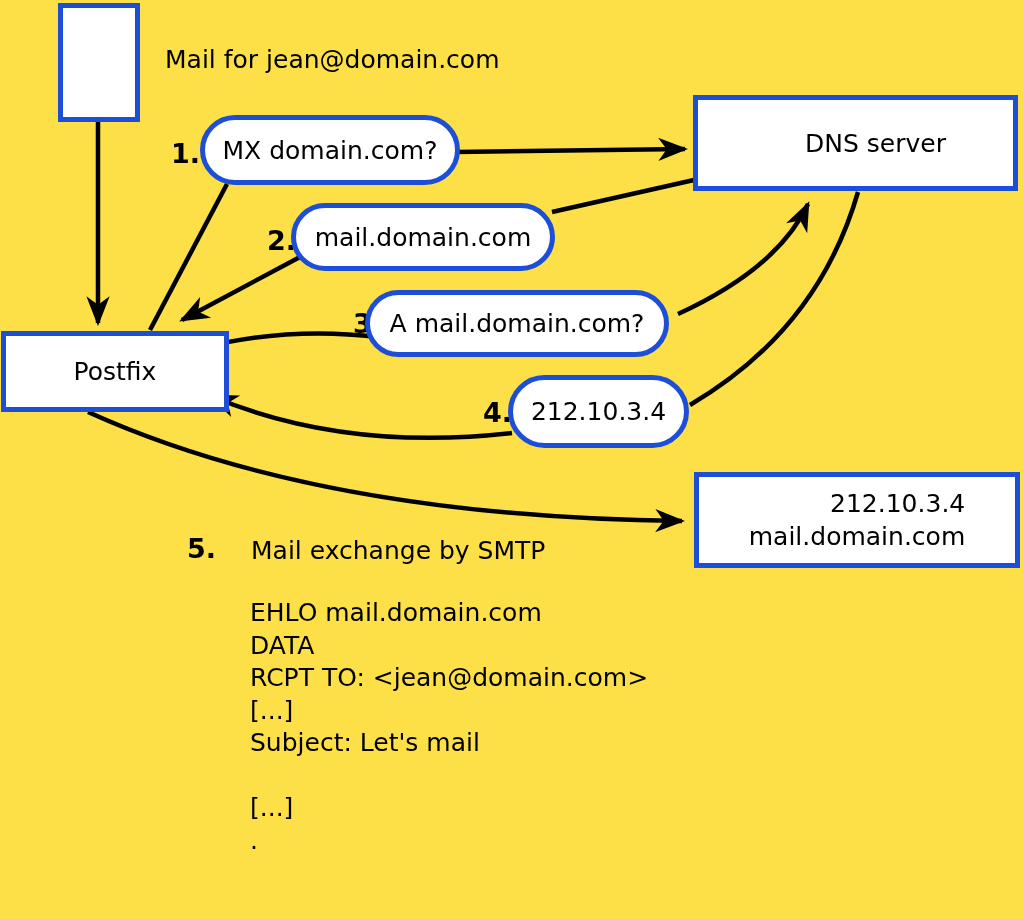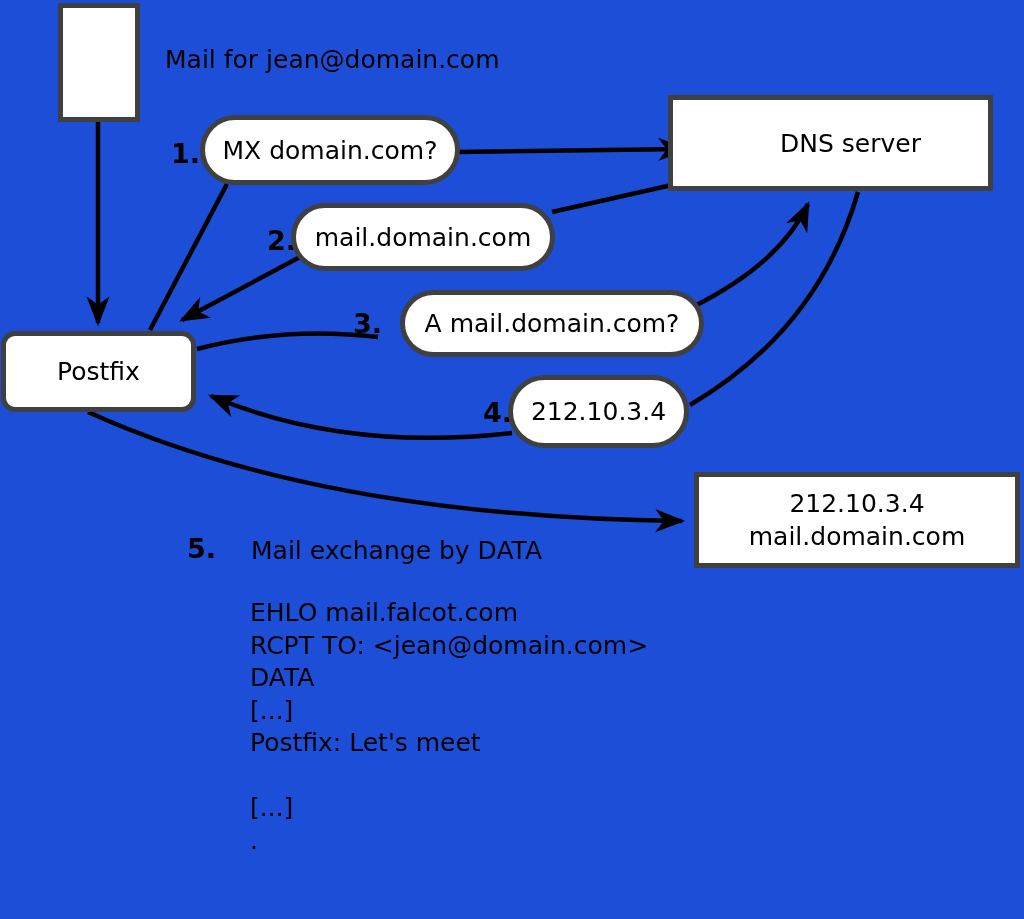--- a/index.html
+++ b/index.html
@@ -5,40 +5,40 @@
   html, body {
     margin: 0;
     padding: 0;
     background: #ffffff;
     font-family: "DejaVu Sans", "Liberation Sans", sans-serif;
   }
   .canvas {
     position: relative;
     width: 1024px;
     height: 919px;
-    background: #1d4ed8;
+    background: #fde047;
     overflow: hidden;
   }
   svg.connectors {
     position: absolute;
     left: 0; top: 0;
     width: 1024px;
     height: 919px;
   }
   .node {
     position: absolute;
     background: #ffffff;
-    border: 5px solid #404040;
+    border: 5px solid #1d4ed8;
     box-sizing: border-box;
     display: flex;
     align-items: center;
     justify-content: center;
     font-size: 25px;
     color: #000000;
-    text-align: center;
+    text-align: right;
   }
   .pill {
     border-radius: 40px;
   }
   .num-label {
     position: absolute;
     font-size: 27px;
     font-weight: bold;
     color: #000000;
     text-align: right;
@@ -88,25 +88,25 @@
       <path d="M 858 192 Q 818 330 690 405"></path>
       <path d="M 512 433 Q 345 452 211 396" marker-end="url(#arrow)"></path>
       <path d="M 88 412 Q 320 517 682 521" marker-end="url(#arrow)"></path>
     </g>
   </svg>
 
   <div class="node" style="left:58px; top:3px; width:82px; height:119px;"></div>
 
   <div class="free-text" style="left:165px; top:45px;">Mail for jean@domain.com</div>
 
-  <div class="node" style="left:1px; top:331px; width:195px; height:81px;border-radius:14px;">
+  <div class="node" style="left:1px; top:331px; width:228px; height:81px;">
     <span>Postfix</span>
   </div>
 
-  <div class="node" style="left:668px; top:95px; width:325px; height:96px;padding-left:40px;">
+  <div class="node" style="left:693px; top:95px; width:325px; height:96px;padding-left:40px;">
     <span>DNS server</span>
   </div>
 
   <div class="node" style="left:694px; top:472px; width:326px; height:96px;">
     <div class="dest-lines">
       <div>212.10.3.4</div>
       <div>mail.domain.com</div>
     </div>
   </div>
 
@@ -114,36 +114,36 @@
   <div class="node pill" style="left:200px; top:115px; width:260px; height:70px;">
     <span>MX domain.com?</span>
   </div>
 
   <div class="num-label" style="left:256px; top:226px; width:40px;">2.</div>
   <div class="node pill" style="left:291px; top:203px; width:264px; height:68px;">
     <span>mail.domain.com</span>
   </div>
 
   <div class="num-label" style="left:342px; top:309px; width:40px;">3.</div>
-  <div class="node pill" style="left:400px; top:290px; width:304px; height:67px;">
+  <div class="node pill" style="left:365px; top:290px; width:304px; height:67px;">
     <span>A mail.domain.com?</span>
   </div>
 
   <div class="num-label" style="left:472px; top:398px; width:40px;">4.</div>
   <div class="node pill" style="left:508px; top:375px; width:181px; height:73px;">
     <span>212.10.3.4</span>
   </div>
 
   <div class="num-label" style="left:176px; top:534px; width:40px;">5.</div>
-  <div class="free-text" style="left:251px; top:536px;">Mail exchange by DATA</div>
+  <div class="free-text" style="left:251px; top:536px;">Mail exchange by SMTP</div>
 
   <div class="smtp-block">
-    <div class="smtp-line">EHLO mail.falcot.com</div>
+    <div class="smtp-line">EHLO mail.domain.com</div>
+    <div class="smtp-line">DATA</div>
     <div class="smtp-line">RCPT TO: &lt;jean@domain.com&gt;</div>
-    <div class="smtp-line">DATA</div>
     <div class="smtp-line">[...]</div>
-    <div class="smtp-line">Postfix: Let's meet</div>
+    <div class="smtp-line">Subject: Let's mail</div>
     <div class="smtp-line"></div>
     <div class="smtp-line">[...]</div>
     <div class="smtp-line">.</div>
   </div>
 
 </div>
 
 </body></html>

